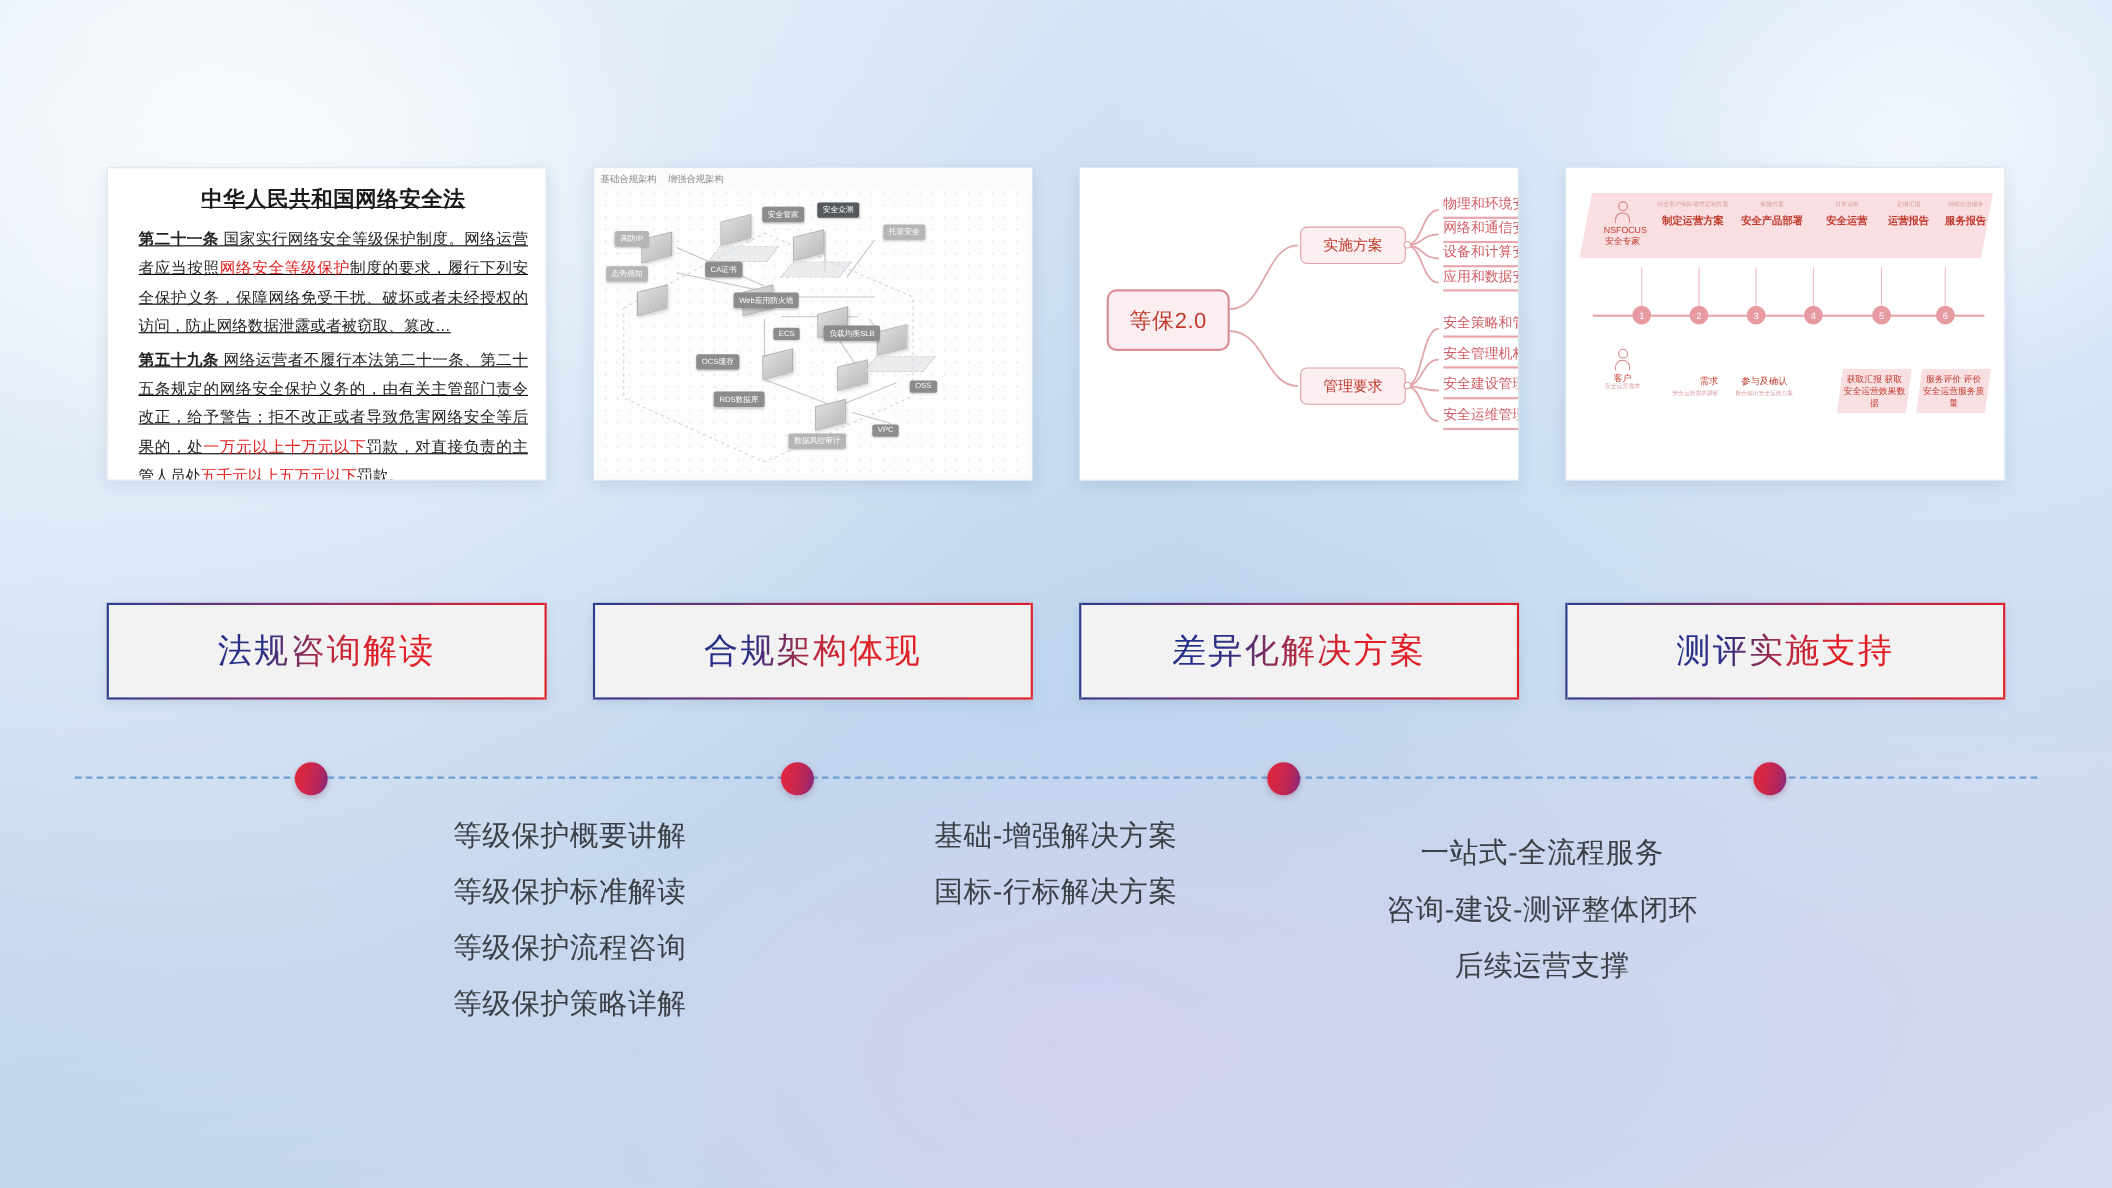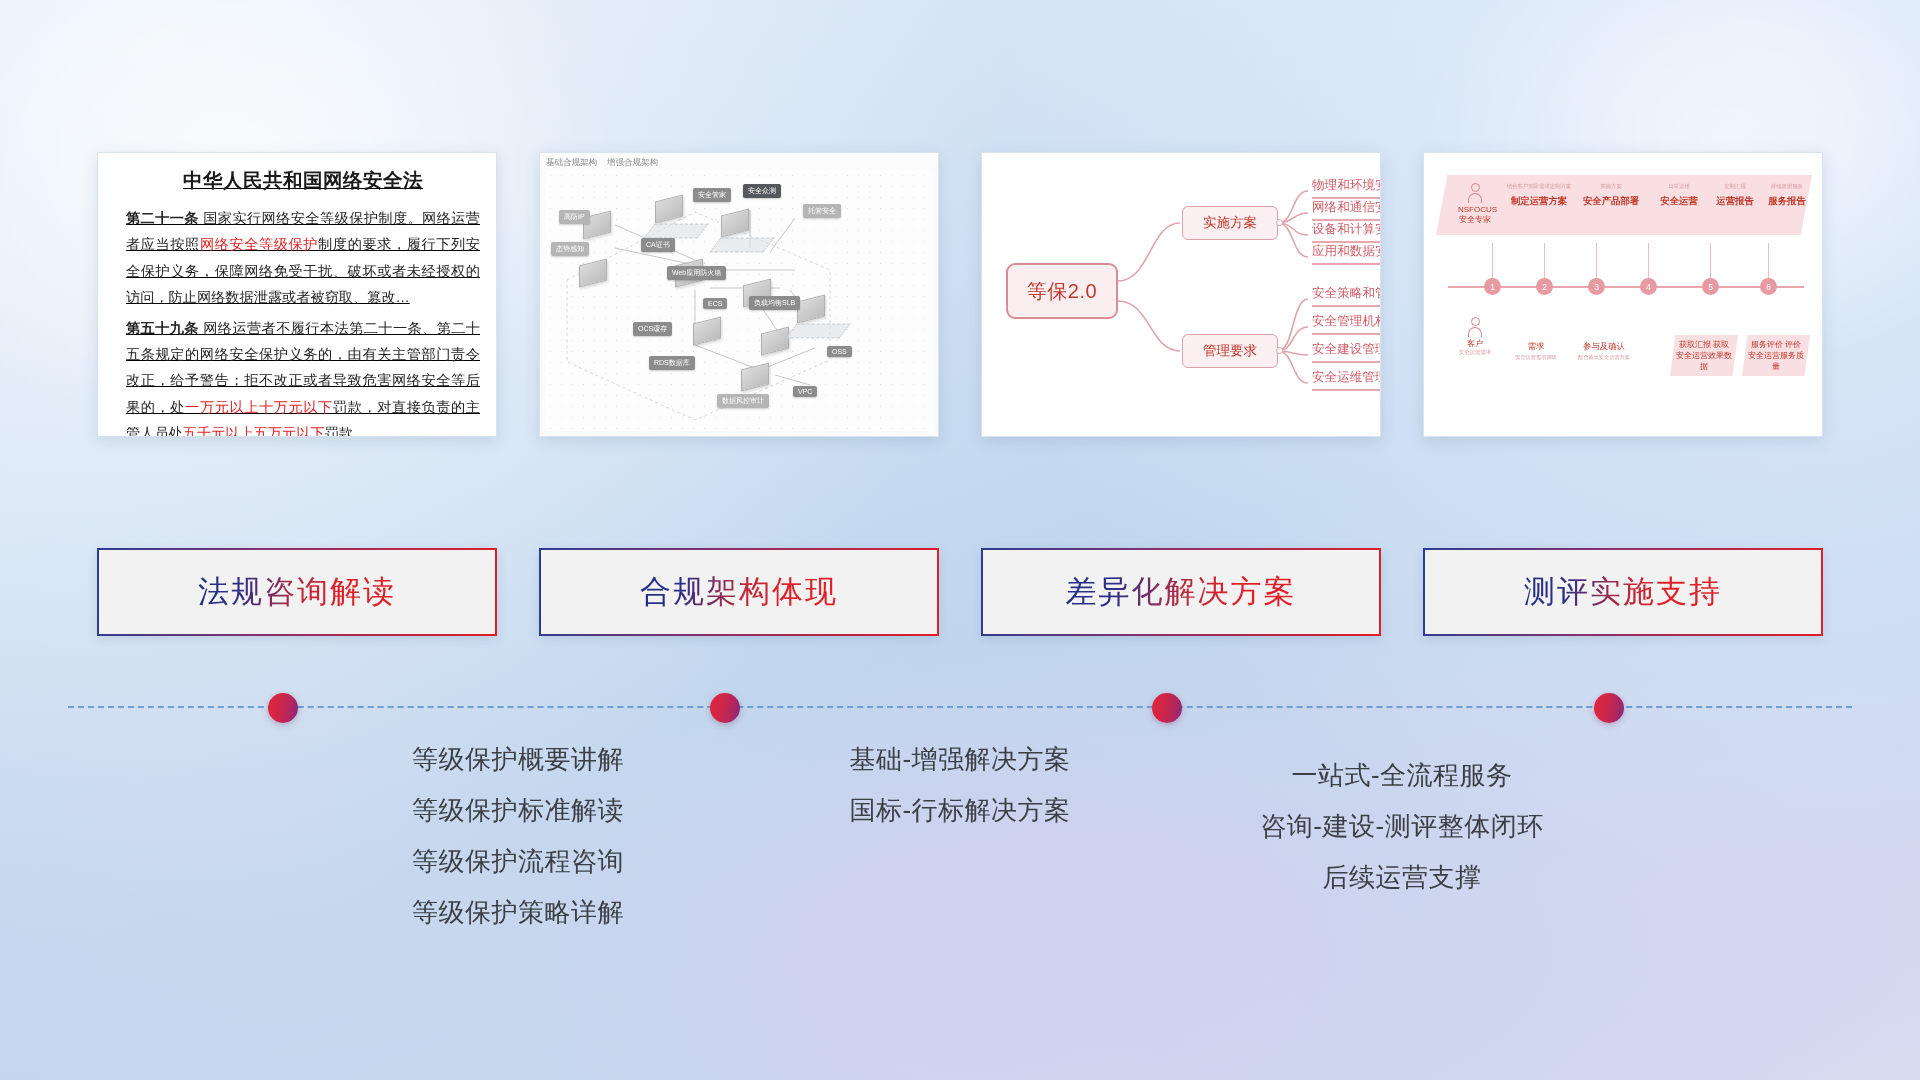--- a/index.html
+++ b/index.html
@@ -380,21 +380,21 @@
         <div class="nf-num" style="left:278px; top:125px;">5</div>
         <div class="nf-num" style="left:336px; top:125px;">6</div>
 
         <div class="nf-person" style="left:34px; top:164px;">
           <div class="nf-head"></div>
           <div class="nf-body"></div>
           <div>客户</div>
           <div class="nf-sub">安全运营需求</div>
         </div>
 
-        <div class="nf-bot" style="left:86px; top:188px; width:52px;">
+        <div class="nf-bot" style="left:86px; top:188px; width:52px;text-align:right;">
           <span>需求</span>
           <span class="cap">安全运营需求调研</span>
         </div>
         <div class="nf-bot" style="left:144px; top:188px; width:72px;">
           <span>参与及确认</span>
           <span class="cap">配合输出安全运营方案</span>
         </div>
 
         <div class="nf-tag" style="left:246px; top:182px; width:68px;">
           <span>获取汇报</span>

